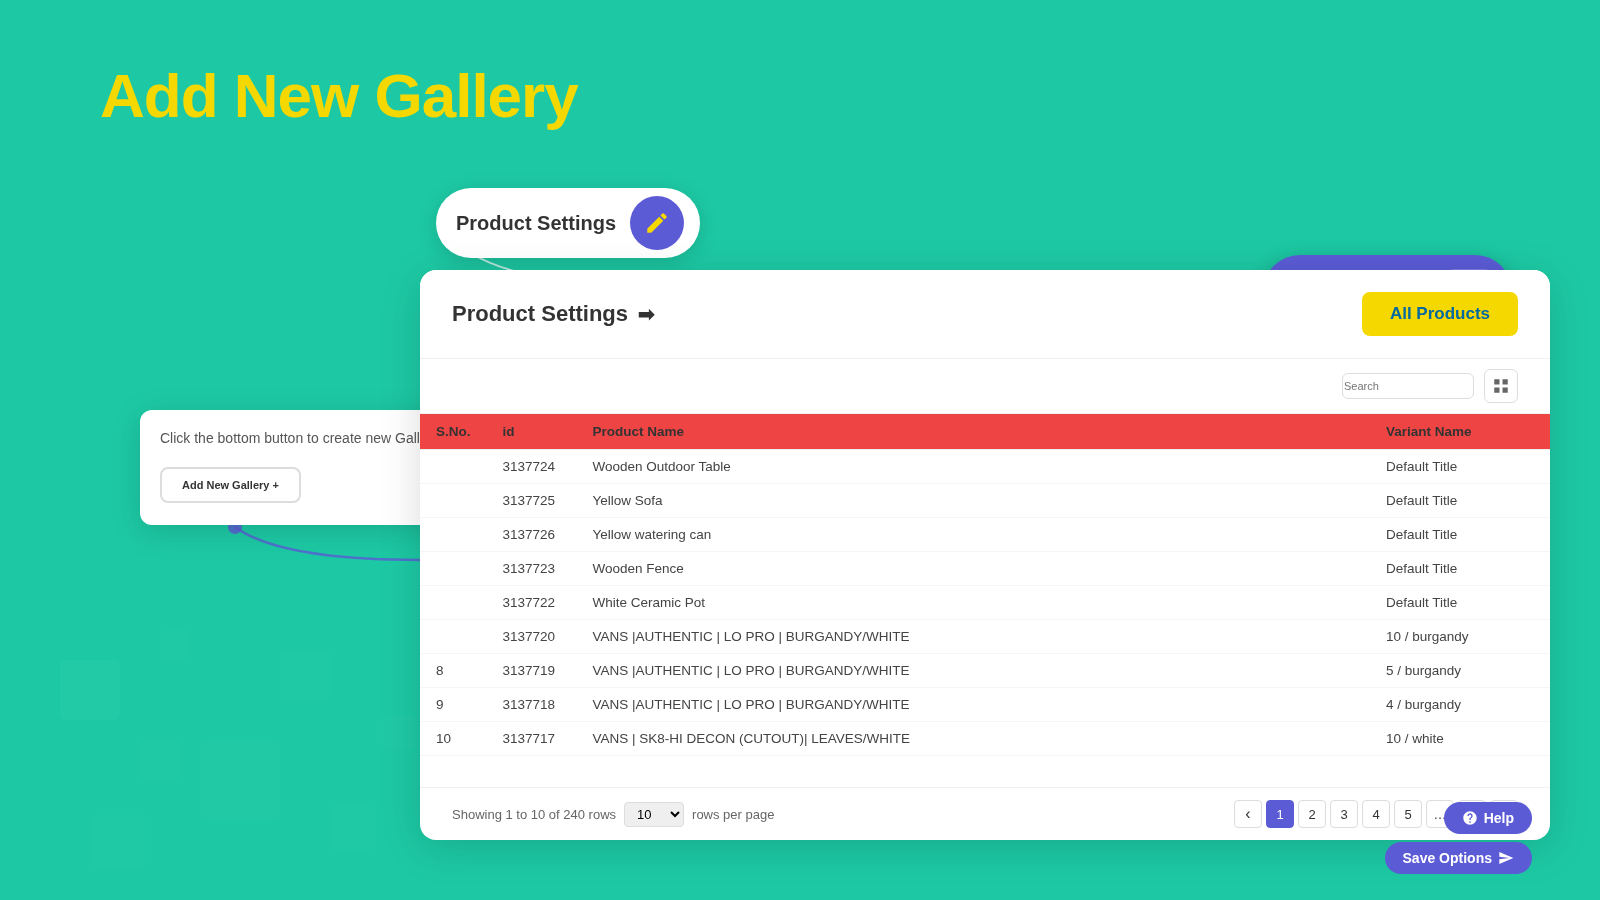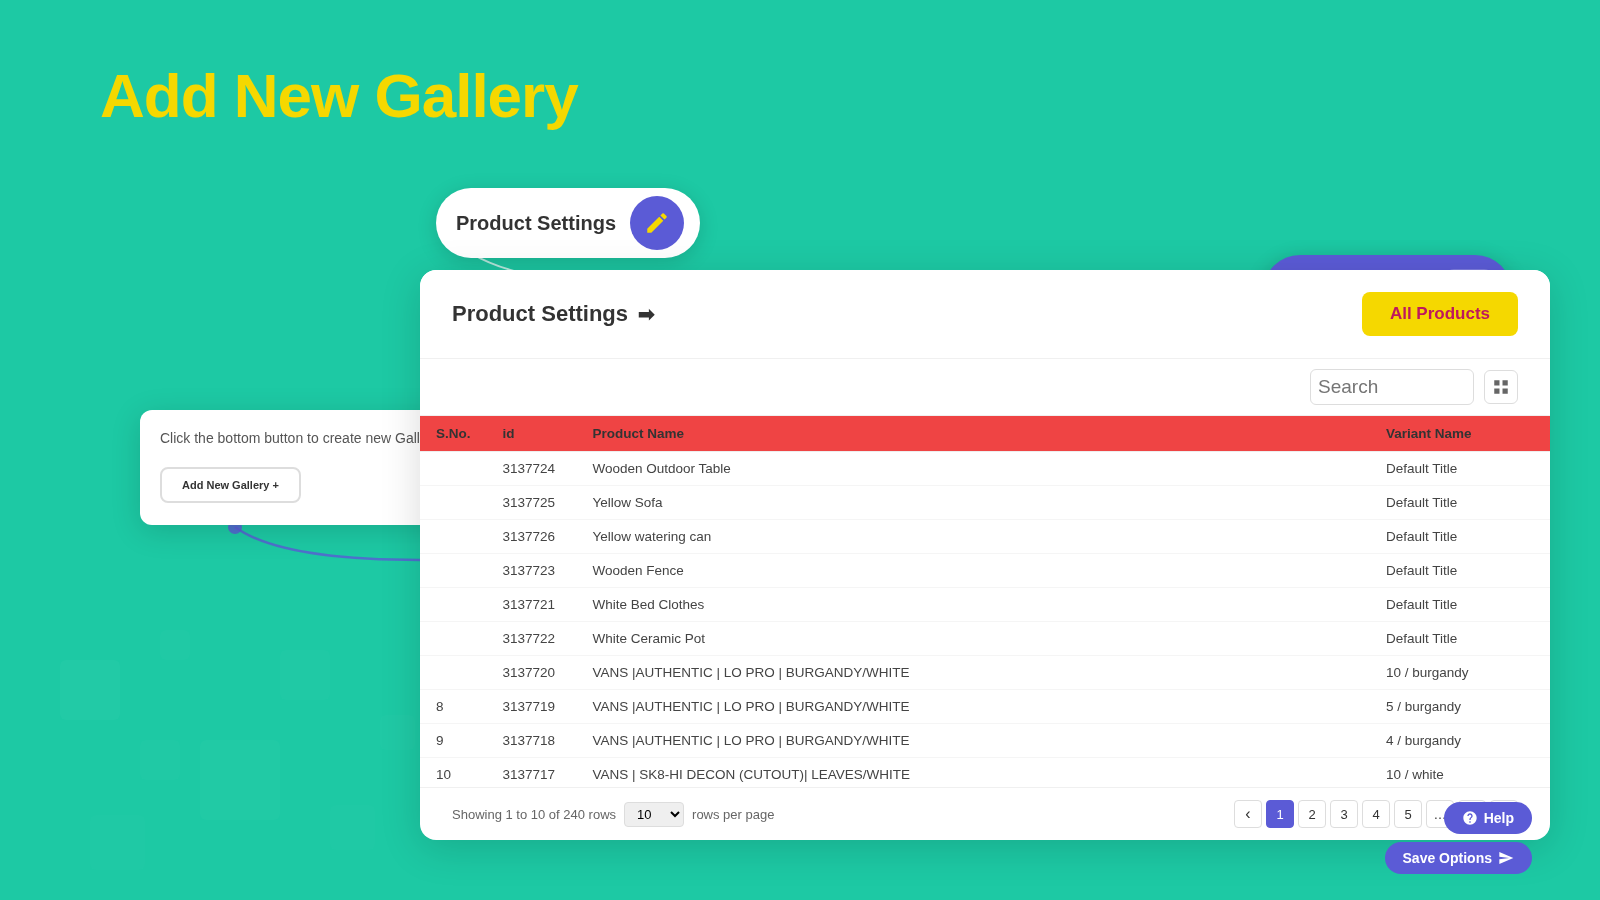--- a/index.html
+++ b/index.html
@@ -184,39 +184,39 @@
       color: #333;
     }
     .all-products-btn {
       margin-left: auto;
       background: #f5d800;
       border: none;
       border-radius: 8px;
       padding: 12px 28px;
       font-size: 17px;
       font-weight: 700;
-      color: #be185d;
+      color: #0369a1;
       cursor: pointer;
     }
 
     
     .panel-toolbar {
       display: flex;
       align-items: center;
       justify-content: flex-end;
       padding: 10px 32px;
       gap: 10px;
       border-bottom: 1px solid #f0f0f0;
     }
     .search-input {
       border: 1px solid #ddd;
       border-radius: 6px;
-      padding: 6px 7px;
-      font-size: 19px;
-      width: 164px;
+      padding: 6px 1px;
+      font-size: 11px;
+      width: 132px;
       outline: none;
     }
     .grid-toggle {
       width: 34px;
       height: 34px;
       border: 1px solid #ddd;
       border-radius: 6px;
       display: flex;
       align-items: center;
       justify-content: center;
@@ -450,26 +450,20 @@
           <tr>
       <td></td>
       <td>3137726</td>
       <td>Yellow watering can</td>
       <td>Default Title</td>
     </tr>
           <tr>
       <td></td>
       <td>3137723</td>
       <td>Wooden Fence</td>
-      <td>Default Title</td>
-    </tr>
-          <tr>
-      <td></td>
-      <td>3137721</td>
-      <td>White Bed Clothes</td>
       <td>Default Title</td>
     </tr>
           <tr>
       <td></td>
       <td>3137722</td>
       <td>White Ceramic Pot</td>
       <td>Default Title</td>
     </tr>
           <tr>
       <td></td>

